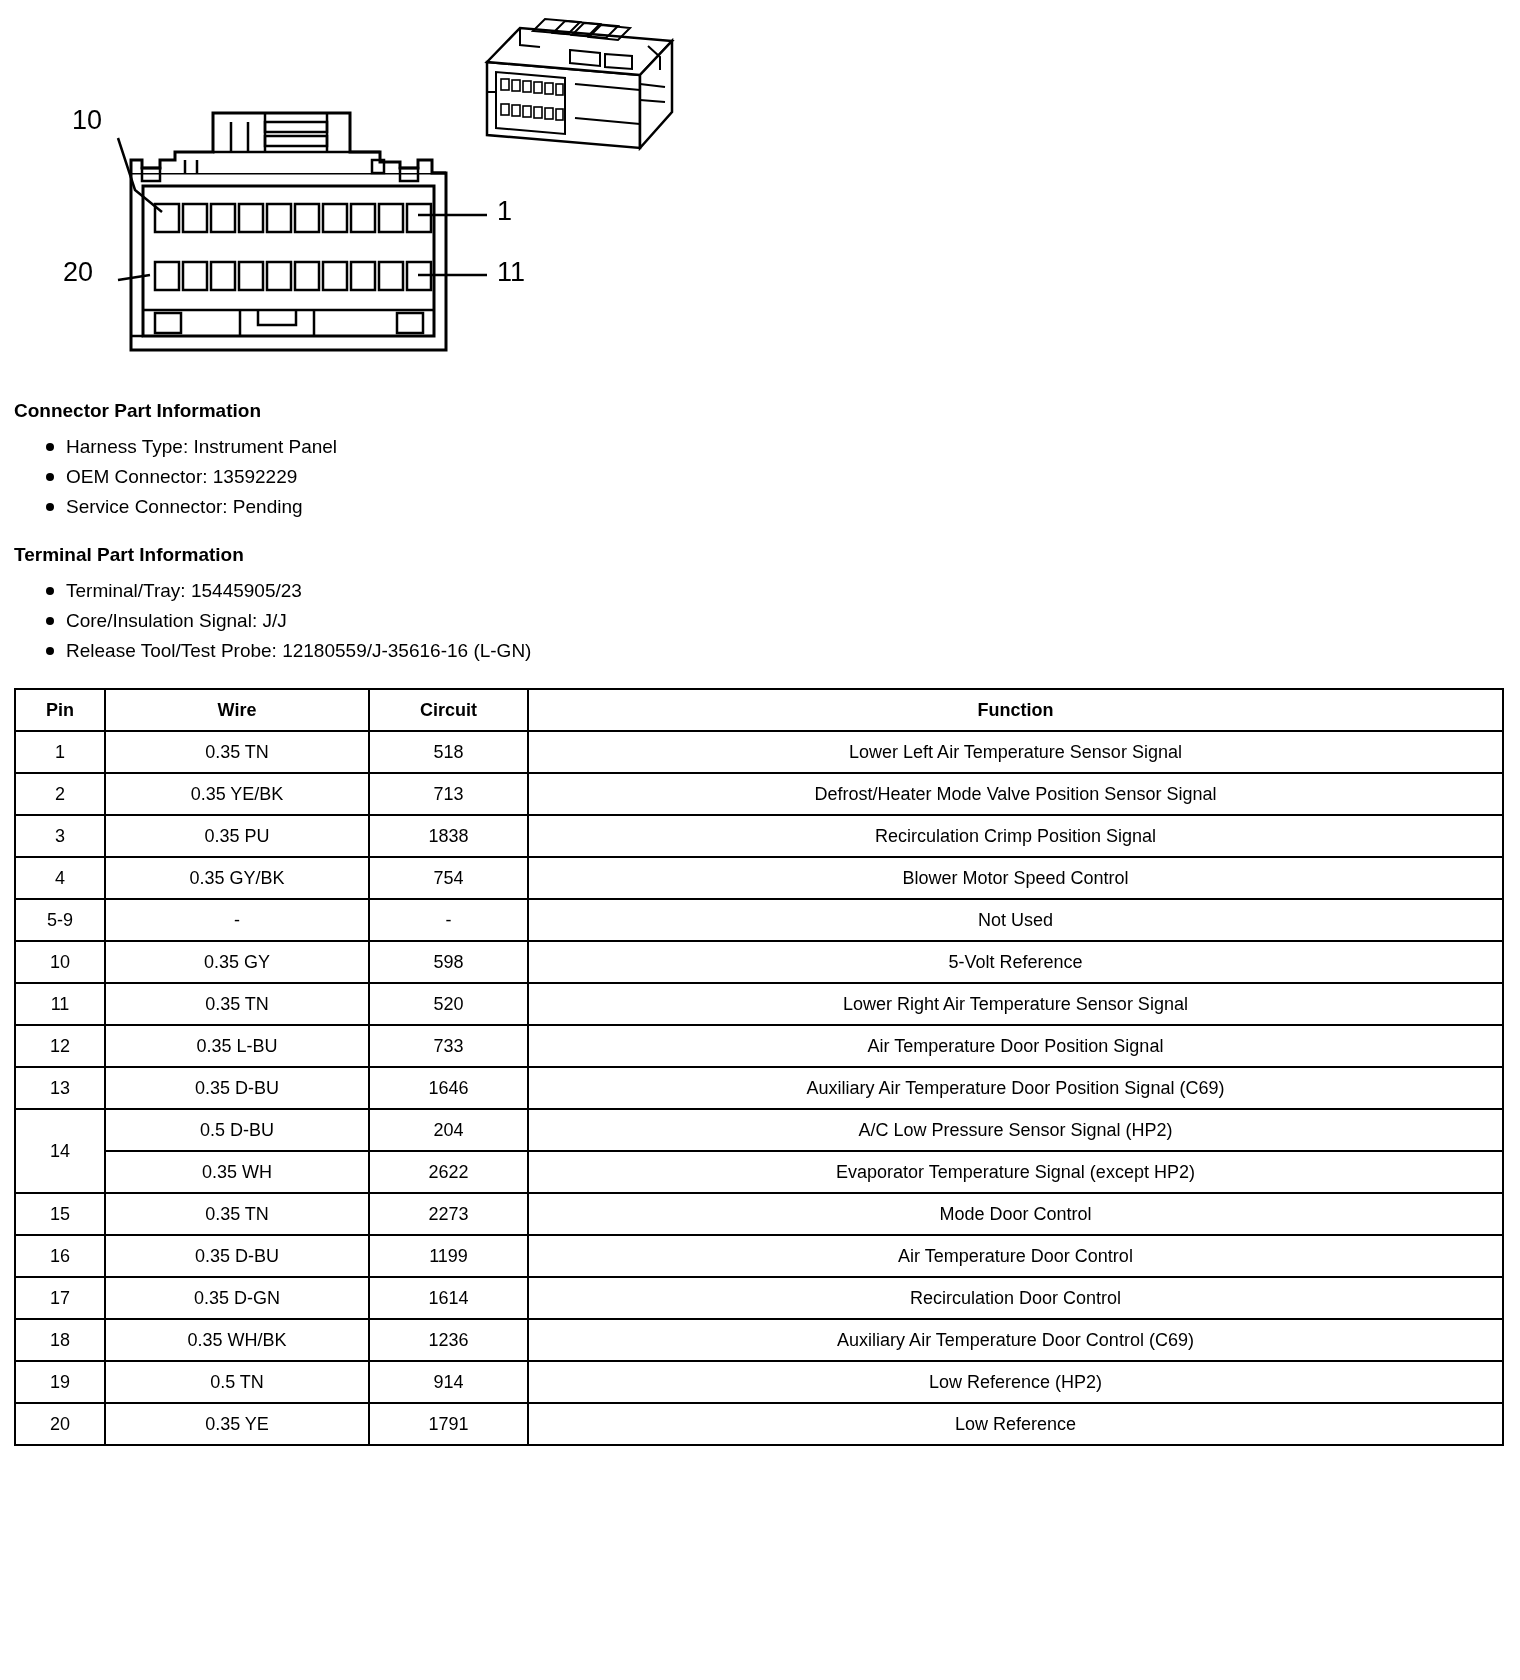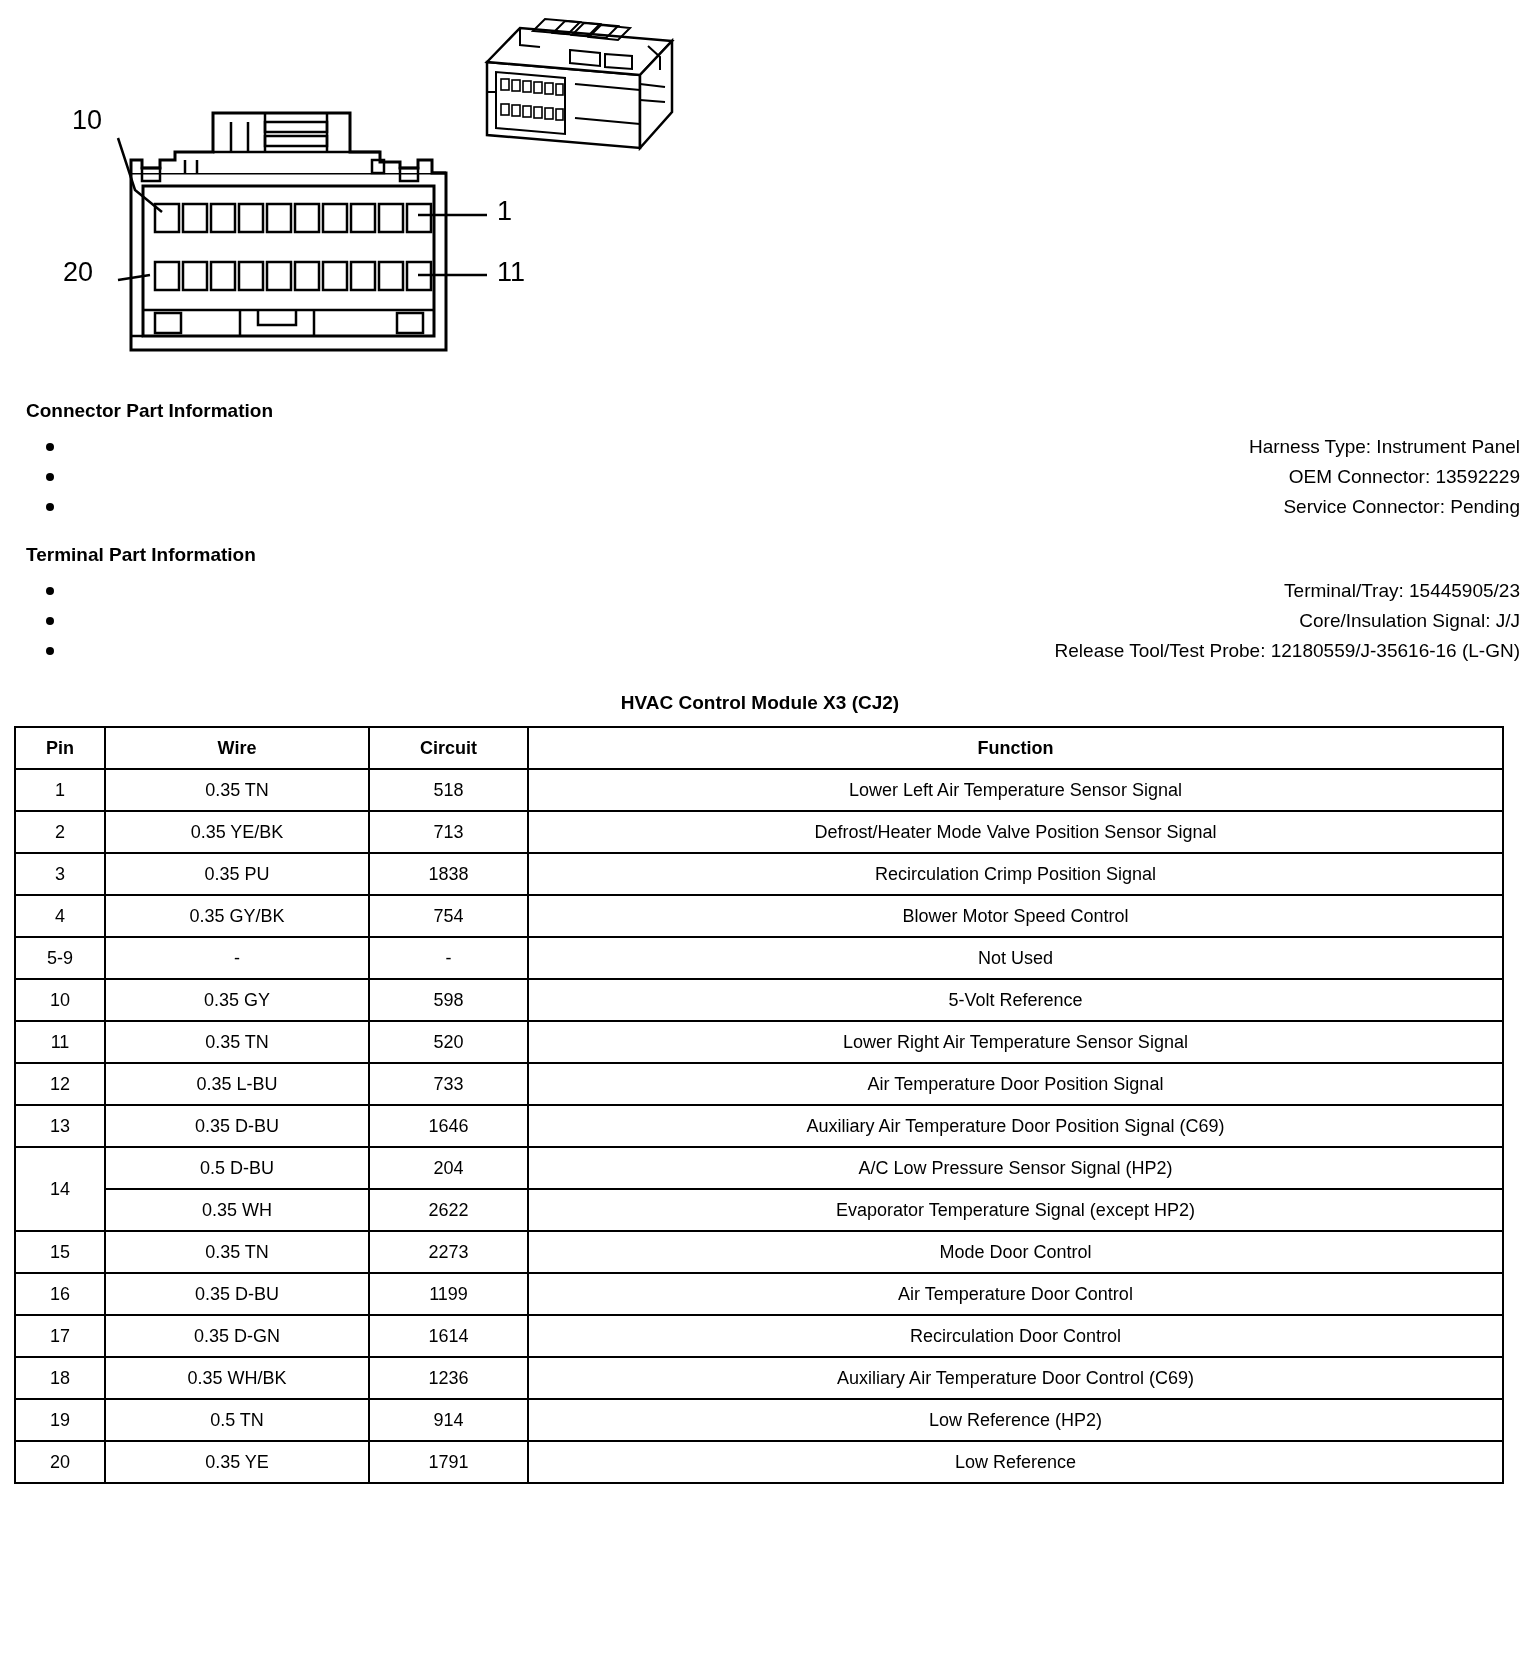--- a/index.html
+++ b/index.html
@@ -42,33 +42,31 @@
   }
 
   
   .section {
     margin-left: 14px;
   }
   .section-title {
     font-size: 19px;
     font-weight: bold;
     margin-bottom: 10px;
-    margin-left: 12px;
   }
   ul.bullets {
     list-style: none;
     margin: 0 0 22px 0;
     padding: 0;
   }
   ul.bullets li {
     font-size: 19px;
     line-height: 30px;
     padding-left: 52px;
     position: relative;
-    text-align: right;
   }
   ul.bullets li:before {
     content: "";
     position: absolute;
     left: 32px;
     top: 11px;
     width: 8px;
     height: 8px;
     background: #000;
     border-radius: 50%;
@@ -237,21 +235,20 @@
 
   <div class="section">
     <div class="section-title">Terminal Part Information</div>
     <ul class="bullets">
       <li>Terminal/Tray: 15445905/23</li>
       <li>Core/Insulation Signal: J/J</li>
       <li>Release Tool/Test Probe: 12180559/J-35616-16 (L-GN)</li>
     </ul>
   </div>
 
-  <div class="table-title">HVAC Control Module X3 (CJ2)</div>
 
   <table class="pins">
     <thead>
       <tr>
         <th class="col-pin">Pin</th>
         <th class="col-wire">Wire</th>
         <th class="col-circuit">Circuit</th>
         <th class="col-function">Function</th>
       </tr>
     </thead>

